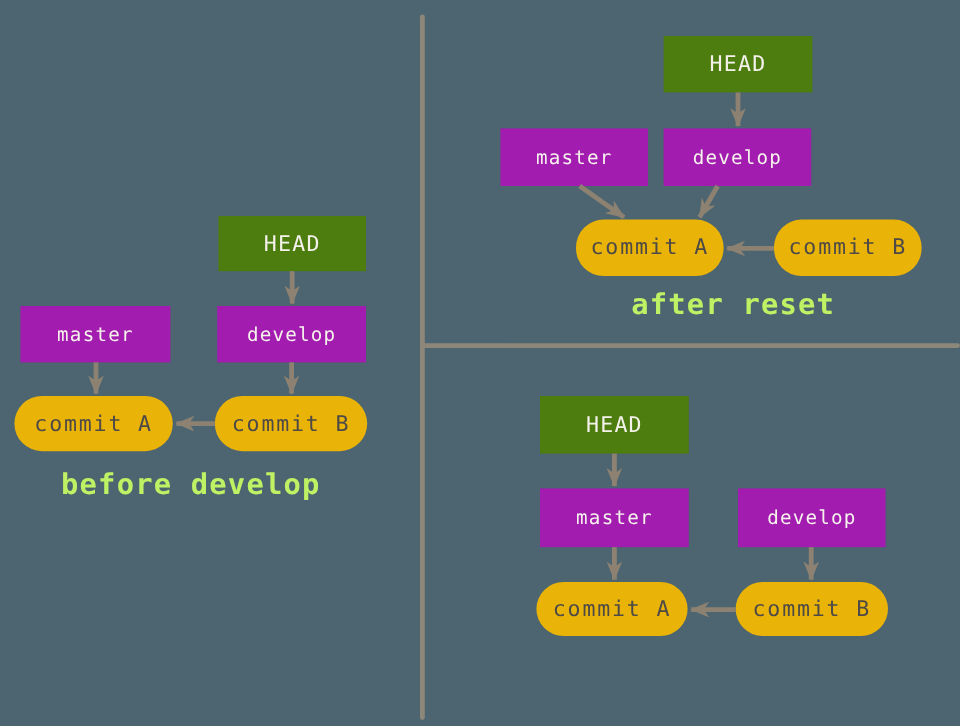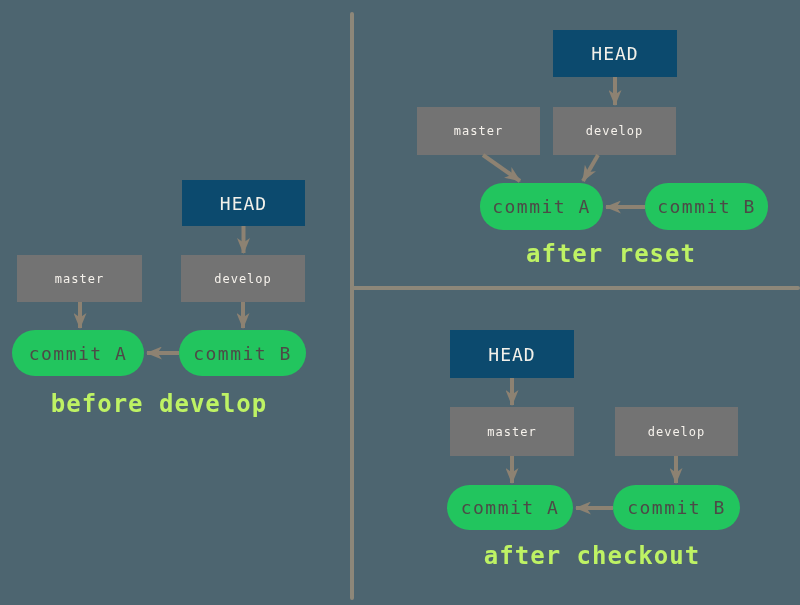--- a/index.html
+++ b/index.html
@@ -9,31 +9,31 @@
     background:#4d6570;
     overflow:hidden;
     font-family:"DejaVu Sans Mono", monospace;
   }
   .node{
     position:absolute;
     display:flex;align-items:center;justify-content:center;
     box-sizing:border-box;
   }
   .head-box{
-    background:#0c4a6e;
+    background:#4d7c0f;
     color:#f3f1ea;
     font-size:18px;letter-spacing:1px;
   }
   .branch-box{
-    background:#737373;
+    background:#a21caf;
     color:#f6f2ec;
-    font-size:12px;letter-spacing:1px;
+    font-size:16px;letter-spacing:1px;
   }
   .commit-pill{
-    background:#22c55e;
+    background:#eab308;
     color:#4d4a47;
     font-size:18px;letter-spacing:1.5px;
     border-radius:23px;
   }
   .caption{
     position:absolute;
     color:#bef264;
     font-weight:bold;
     font-size:24px;
     letter-spacing:1px;
@@ -103,21 +103,20 @@
   </div>
   <div class="node branch-box" style="left:615px;top:407px;width:123px;height:49px;">
     <span>develop</span>
   </div>
   <div class="node commit-pill" style="left:447px;top:485px;width:126px;height:45px;">
     <span>commit A</span>
   </div>
   <div class="node commit-pill" style="left:613px;top:485px;width:127px;height:45px;">
     <span>commit B</span>
   </div>
-  <div class="caption" style="left:452px;top:542px;width:280px;">after checkout</div>
 
   <svg id="arrow-layer" width="800" height="605" viewBox="0 0 800 605">
     <defs>
       <marker id="ah" viewBox="0 0 16 13" refX="15" refY="6.5" markerWidth="16" markerHeight="13" markerUnits="userSpaceOnUse" orient="auto">
         <path d="M0,0 L16,6.5 L0,13 L4.5,6.5 Z" fill="#8d8272"></path>
       </marker>
     </defs>
 
     <line x1="243.5" y1="226" x2="243.5" y2="253" marker-end="url(#ah)"></line>
     <line x1="80" y1="302" x2="80" y2="328" marker-end="url(#ah)"></line>

